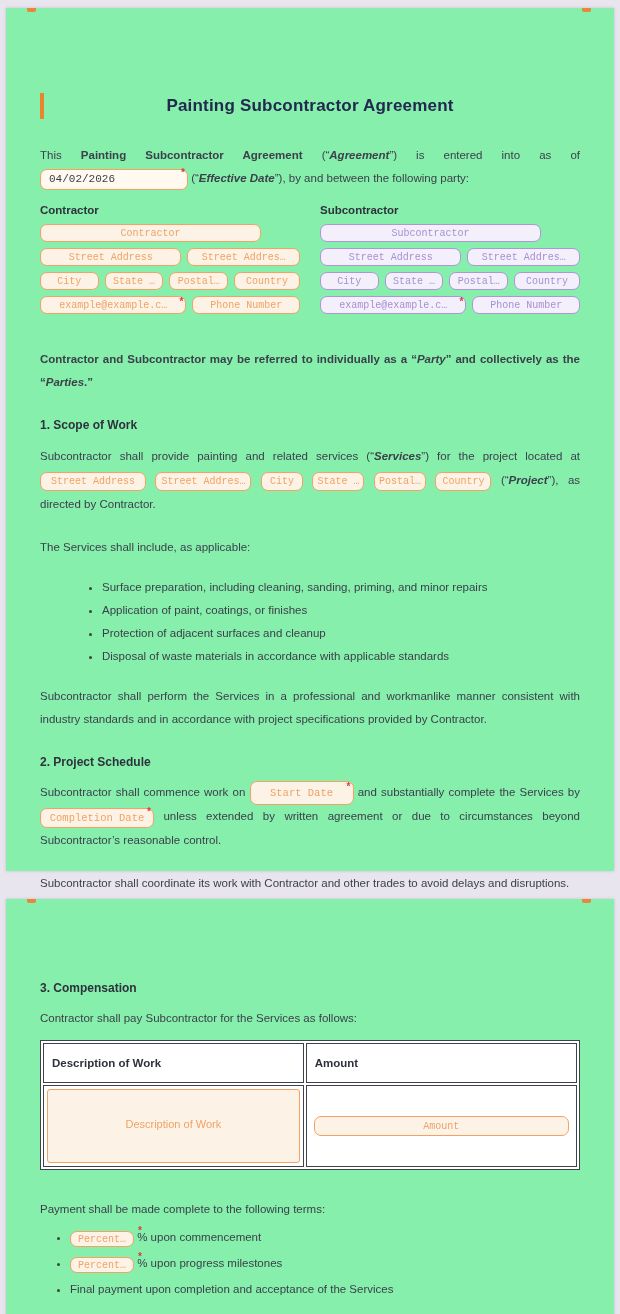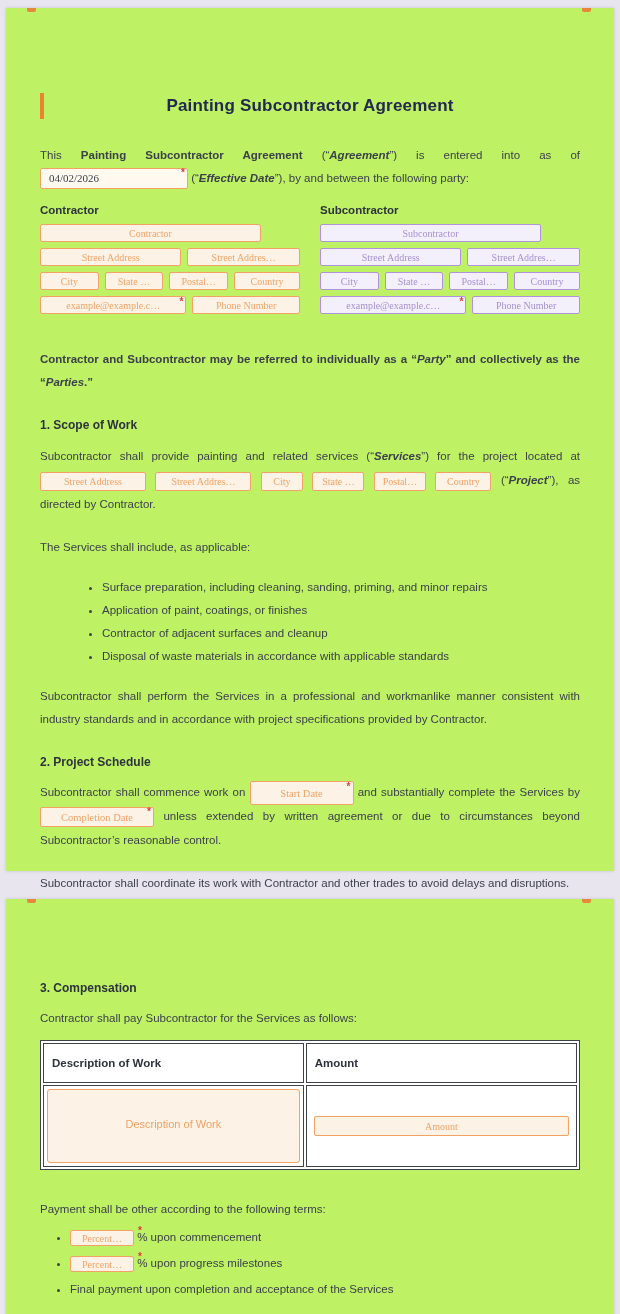--- a/index.html
+++ b/index.html
@@ -4,39 +4,39 @@
 <style>
   * { box-sizing: border-box; }
   html, body { margin: 0; padding: 0; }
   body {
     width: 620px; height: 1314px; overflow: hidden;
     background: #E8E5EF;
     font-family: "Liberation Sans", sans-serif;
     color: #3C404A;
   }
   .page {
-    width: 608px; margin: 0 auto; background: #bef264; position: relative;
+    width: 608px; margin: 0 auto; background: #86efac; position: relative;
     box-shadow: 0 0 3px rgba(40,40,60,0.18);
   }
   .page1 { margin-top: 8px; height: 863px; padding: 86px 34px 0; }
   .page2 { margin-top: 28px; height: 430px; padding: 66px 34px 0; }
   .mark { position: absolute; top: 0; width: 9px; height: 4px; background: #E8873B; border-radius: 0 0 2px 2px; }
   .mark.l { left: 21px; } .mark.r { right: 23px; }
 
   .title-row { position: relative; margin-bottom: 26px; }
   .accent { position: absolute; left: 0; top: -1px; width: 4px; height: 26px; background: #E8862F; }
   h1 { margin: 0; font-size: 17px; line-height: 24px; text-align: center; color: #22284E; letter-spacing: .2px; }
   h2 { font-size: 12px; color: #2E323C; margin: 24px 0 0; }
   h3 { font-size: 11.5px; color: #2E323C; margin: 0 0 8px; }
   p { margin: 0; font-size: 11.5px; line-height: 23px; }
   .jt { text-align: justify; }
   .jt-last { text-align: justify; text-align-last: justify; }
 
   .inp {
-    height: 18px; border-radius: 2px; font-size: 10px; font-family: Liberation Serif, serif;
+    height: 18px; border-radius: 7px; font-size: 10px; font-family: Liberation Mono, monospace;
     text-align: center; padding: 0 4px; min-width: 0; outline: none;
   }
   .o { background: #FCF3E6; border: 1px solid #F4A263; color: #E8995A; }
   .o::placeholder { color: #F0A266; opacity: 1; }
   .pu { background: #F4F0FB; border: 1px solid #AF94DB; color: #A78FD2; }
   .pu::placeholder { color: #A78FD2; opacity: 1; }
 
   .parties { display: flex; gap: 20px; margin-top: 14px; }
   .pcol { flex: 1; min-width: 0; }
   .frow { display: flex; gap: 6px; margin-bottom: 6px; }
@@ -145,21 +145,21 @@
 
     <h2>1. Scope of Work</h2>
 
     <p class="jt mt12" style="line-height:24px"><span>Subcontractor shall provide painting and related services (“</span><b><i>Services</i></b><span>”) for the project located at </span><input class="inp o inline-inp w-street" type="text" placeholder="Street Address" style=""> <input class="inp o inline-inp w-street2" type="text" placeholder="Street Addres…" style=""> <input class="inp o inline-inp w-city" type="text" placeholder="City" style=""> <input class="inp o inline-inp w-state" type="text" placeholder="State …" style=""> <input class="inp o inline-inp w-postal" type="text" placeholder="Postal…" style=""> <input class="inp o inline-inp w-country" type="text" placeholder="Country" style=""><span> (“</span><b><i>Project</i></b><span>”), as directed by Contractor.</span></p>
 
     <p class="mt20">The Services shall include, as applicable:</p>
 
     <ul class="svc">
       <li>Surface preparation, including cleaning, sanding, priming, and minor repairs</li>
       <li>Application of paint, coatings, or finishes</li>
-      <li>Contractor of adjacent surfaces and cleanup</li>
+      <li>Protection of adjacent surfaces and cleanup</li>
       <li>Disposal of waste materials in accordance with applicable standards</li>
     </ul>
 
     <p class="jt mt20">Subcontractor shall perform the Services in a professional and workmanlike manner consistent with industry standards and in accordance with project specifications provided by Contractor.</p>
 
     <h2>2. Project Schedule</h2>
 
     <p class="jt mt12"><span>Subcontractor shall commence work on </span><span class="ifw"><input class="inp o w-start" type="text" placeholder="Start Date" style=""><span class="req">*</span></span><span> and substantially complete the Services by </span><span class="ifw"><input class="inp o w-comp" type="text" placeholder="Completion Date" style=""><span class="req">*</span></span><span> unless extended by written agreement or due to circumstances beyond Subcontractor’s reasonable control.</span></p>
 
     <p class="mt20">Subcontractor shall coordinate its work with Contractor and other trades to avoid delays and disruptions.</p>
@@ -185,21 +185,21 @@
           <td>
             <textarea class="o desc-ta" placeholder="Description of Work" style=""></textarea>
           </td>
           <td>
             <input class="inp o amt-inp" type="text" placeholder="Amount" style="">
           </td>
         </tr>
       </tbody>
     </table>
 
-    <p class="pay-intro">Payment shall be other according to the following terms:</p>
+    <p class="pay-intro">Payment shall be made complete to the following terms:</p>
 
     <ul class="pay">
       <li><span class="ifw"><input class="inp o w-pct" type="text" placeholder="Percent…" style=""><span class="req">*</span></span><span> % upon commencement</span></li>
       <li><span class="ifw"><input class="inp o w-pct" type="text" placeholder="Percent…" style=""><span class="req">*</span></span><span> % upon progress milestones</span></li>
       <li>Final payment upon completion and acceptance of the Services</li>
     </ul>
 
     <p class="jt-last closing">Contractor may withhold reasonable amounts for incomplete or defective work until such issues are</p>
   </div>
 

